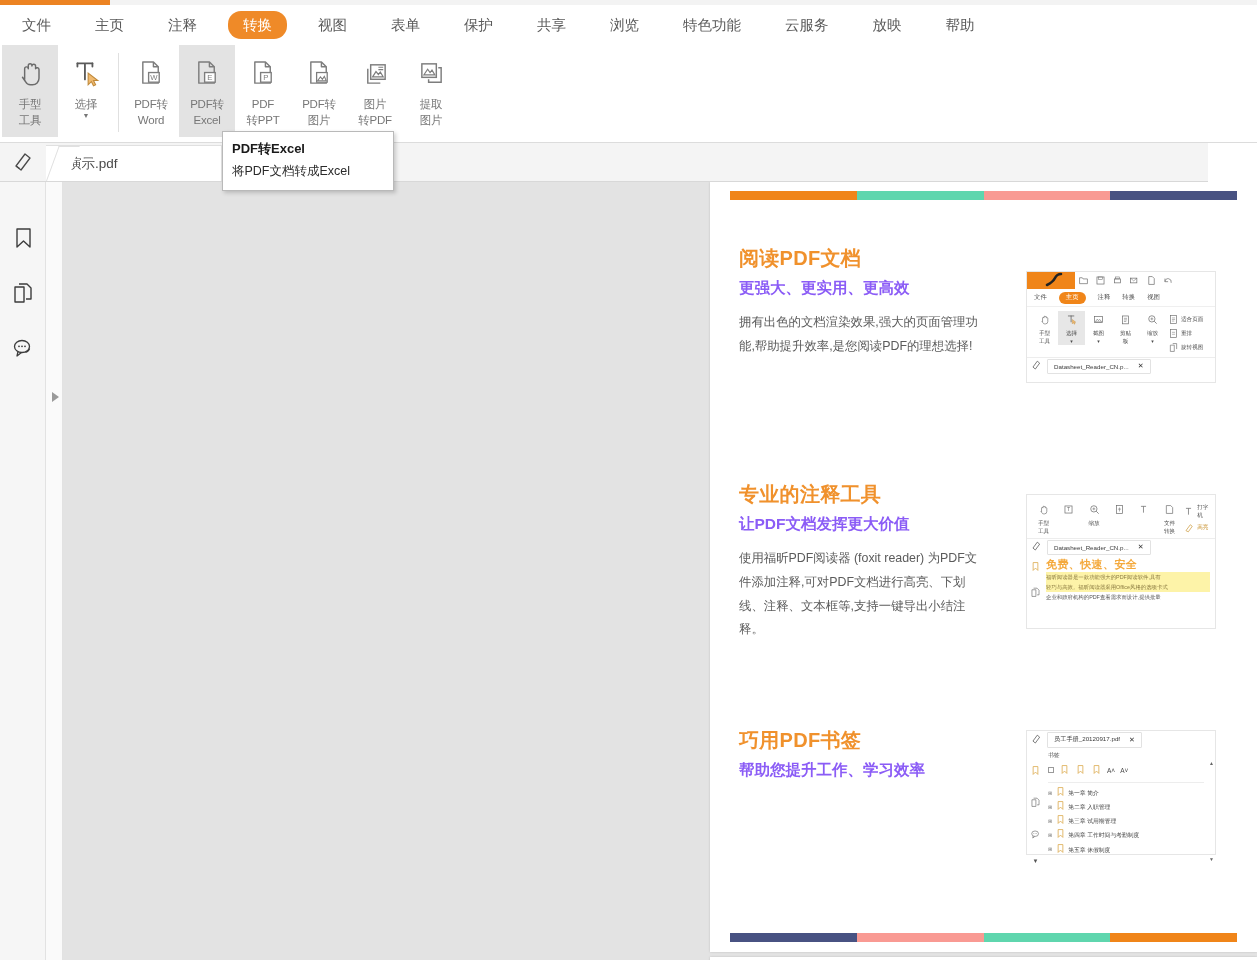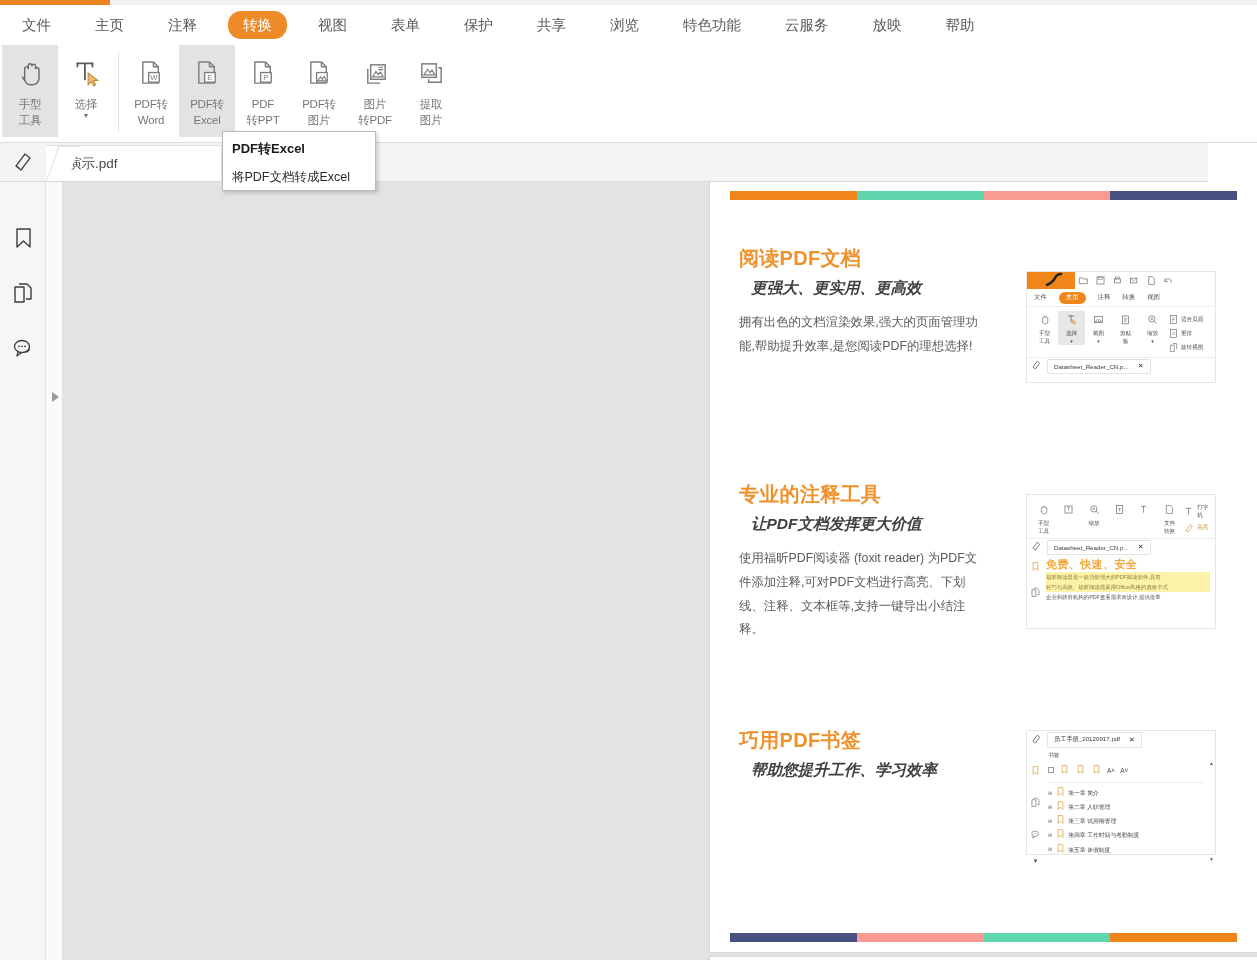--- a/index.html
+++ b/index.html
@@ -43,27 +43,27 @@
   .rb-ico { height:42px; display:flex; align-items:center; justify-content:center; }
   .rb-lbl {
     font-size:11.5px; color:#777777; text-align:center; line-height:1.42;
     margin-top:2px; letter-spacing:-0.2px;
   }
   .rb-caret { font-size:7px; color:#777; line-height:6px; margin-top:1px;}
   .rb-sep { width:1px; align-self:stretch; margin:8px 4px 10px 4px; background:#e0e0e0; }
 
   
   .tooltip {
-    position:absolute; left:222px; top:131px; width:154px; height:60px;
+    position:absolute; left:222px; top:131px; width:172px; height:60px;
     background:#ffffff; border:1px solid #b9b9b9;
     box-shadow:2px 2px 4px rgba(0,0,0,0.18);
     padding:7px 9px 0 9px; z-index:60;
   }
   .tooltip-title { font-size:13px; font-weight:bold; color:#1a1a1a; line-height:1.5; }
-  .tooltip-desc  { font-size:12.5px; color:#2a2a2a; line-height:1.6; margin-top:8px; }
+  .tooltip-desc  { font-size:12.5px; color:#2a2a2a; line-height:1.6; margin-top:2px; }
 
   
   .tabbar {
     position:absolute; top:143px; left:0; width:1208px; height:39px;
     background:#f4f4f4; border-bottom:1px solid #d8d8d8;
     display:flex; align-items:flex-end;
   }
   .tabbar-ico { width:46px; height:39px; display:flex; align-items:center; justify-content:center; }
   .doc-tab {
     position:relative; height:36px; min-width:176px; background:#ffffff;
@@ -104,21 +104,21 @@
   .page2 {
     position:absolute; left:647px; top:775px; width:547px; height:40px;
     background:#ffffff; box-shadow:0 0 2px rgba(0,0,0,0.16);
   }
   .colorbar { display:flex; width:507px; height:9px; margin:9px 0 0 20px; }
   .colorbar.bottom { margin:0 0 0 20px; }
   .cb { height:9px; }
 
   .sec { position:relative; padding:0 0 0 29px; }
   .sec-h1 { font-size:20px; font-weight:bold; color:#f0912c; letter-spacing:0.3px; margin:0; line-height:1.2;}
-  .sec-h2 { font-size:15.5px; font-weight:bold; color:#404040; margin:8px 0 0 12px; line-height:1.35;font-style:italic;}
+  .sec-h2 { font-size:15.5px; font-weight:bold; color:#8b5cf6; margin:8px 0 0 0; line-height:1.35;}
   .sec-p  { font-size:12.4px; color:#5b5b5b; line-height:1.92; margin:12px 0 0 0; width:250px;}
 
   
   .shot { position:absolute; border:1px solid #e6e6e6; background:#ffffff; }
   .shot-titlebar { height:17px; background:#ffffff; display:flex; align-items:center; }
   .shot-orange { width:48px; height:17px; background:#f08519; position:relative; }
   .shot-mini-ico { width:17px; height:15px; display:flex; align-items:center; justify-content:center; }
   .shot-menu { height:17px; display:flex; align-items:center; gap:12px; padding-left:7px; font-size:6.4px; color:#4d4d4d;}
   .shot-menu .pill { background:#f08519; color:#fff; border-radius:7px; padding:1.5px 7px; }
   .shot-tools { display:flex; align-items:flex-start; padding:4px 3px 3px 4px; border-top:1px solid #efefef;}

